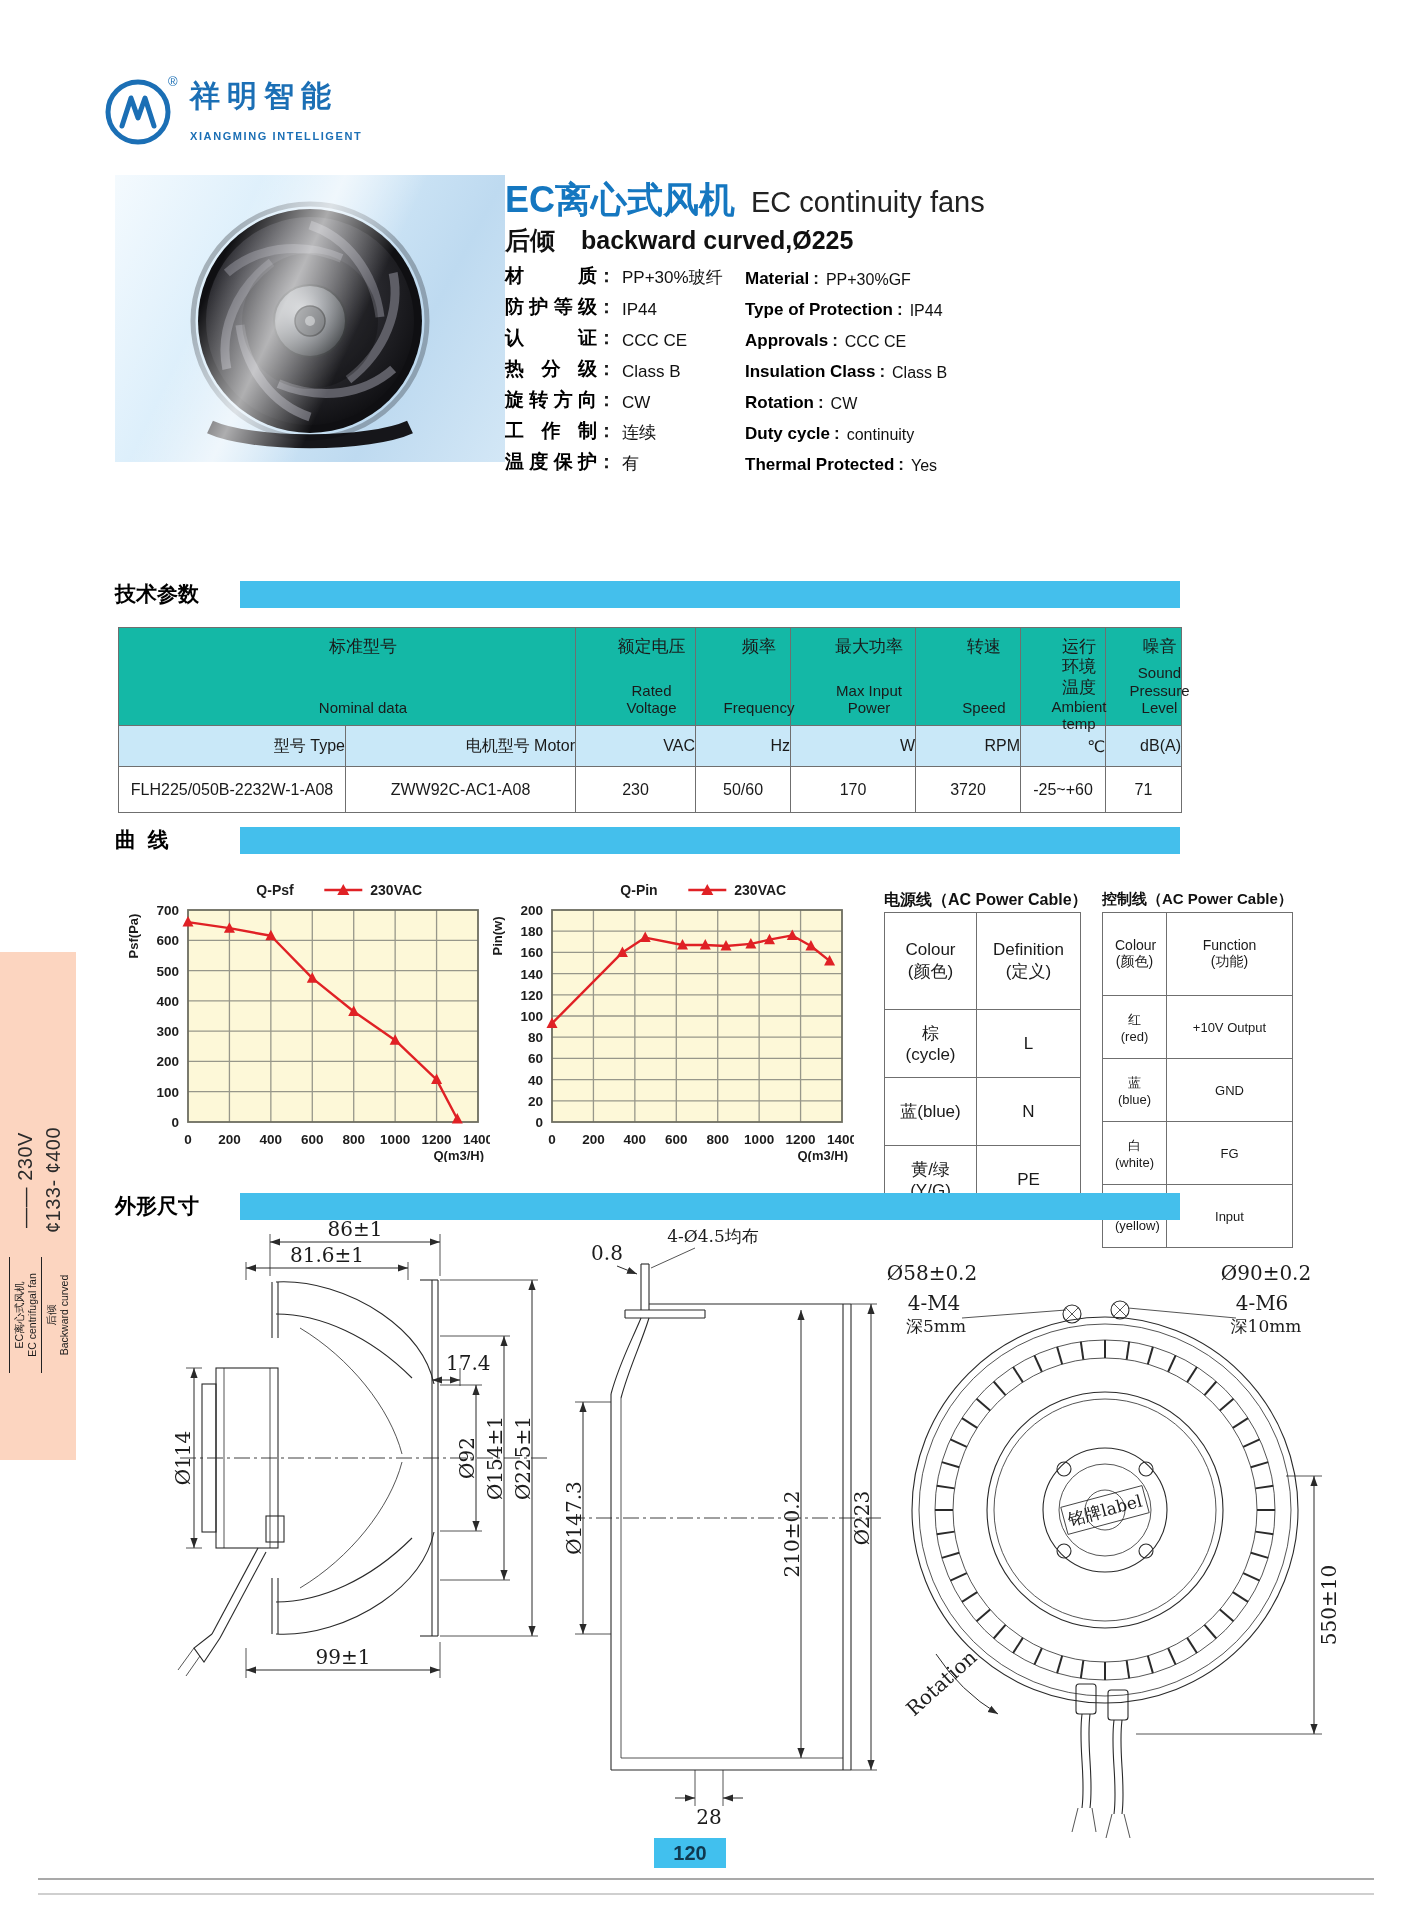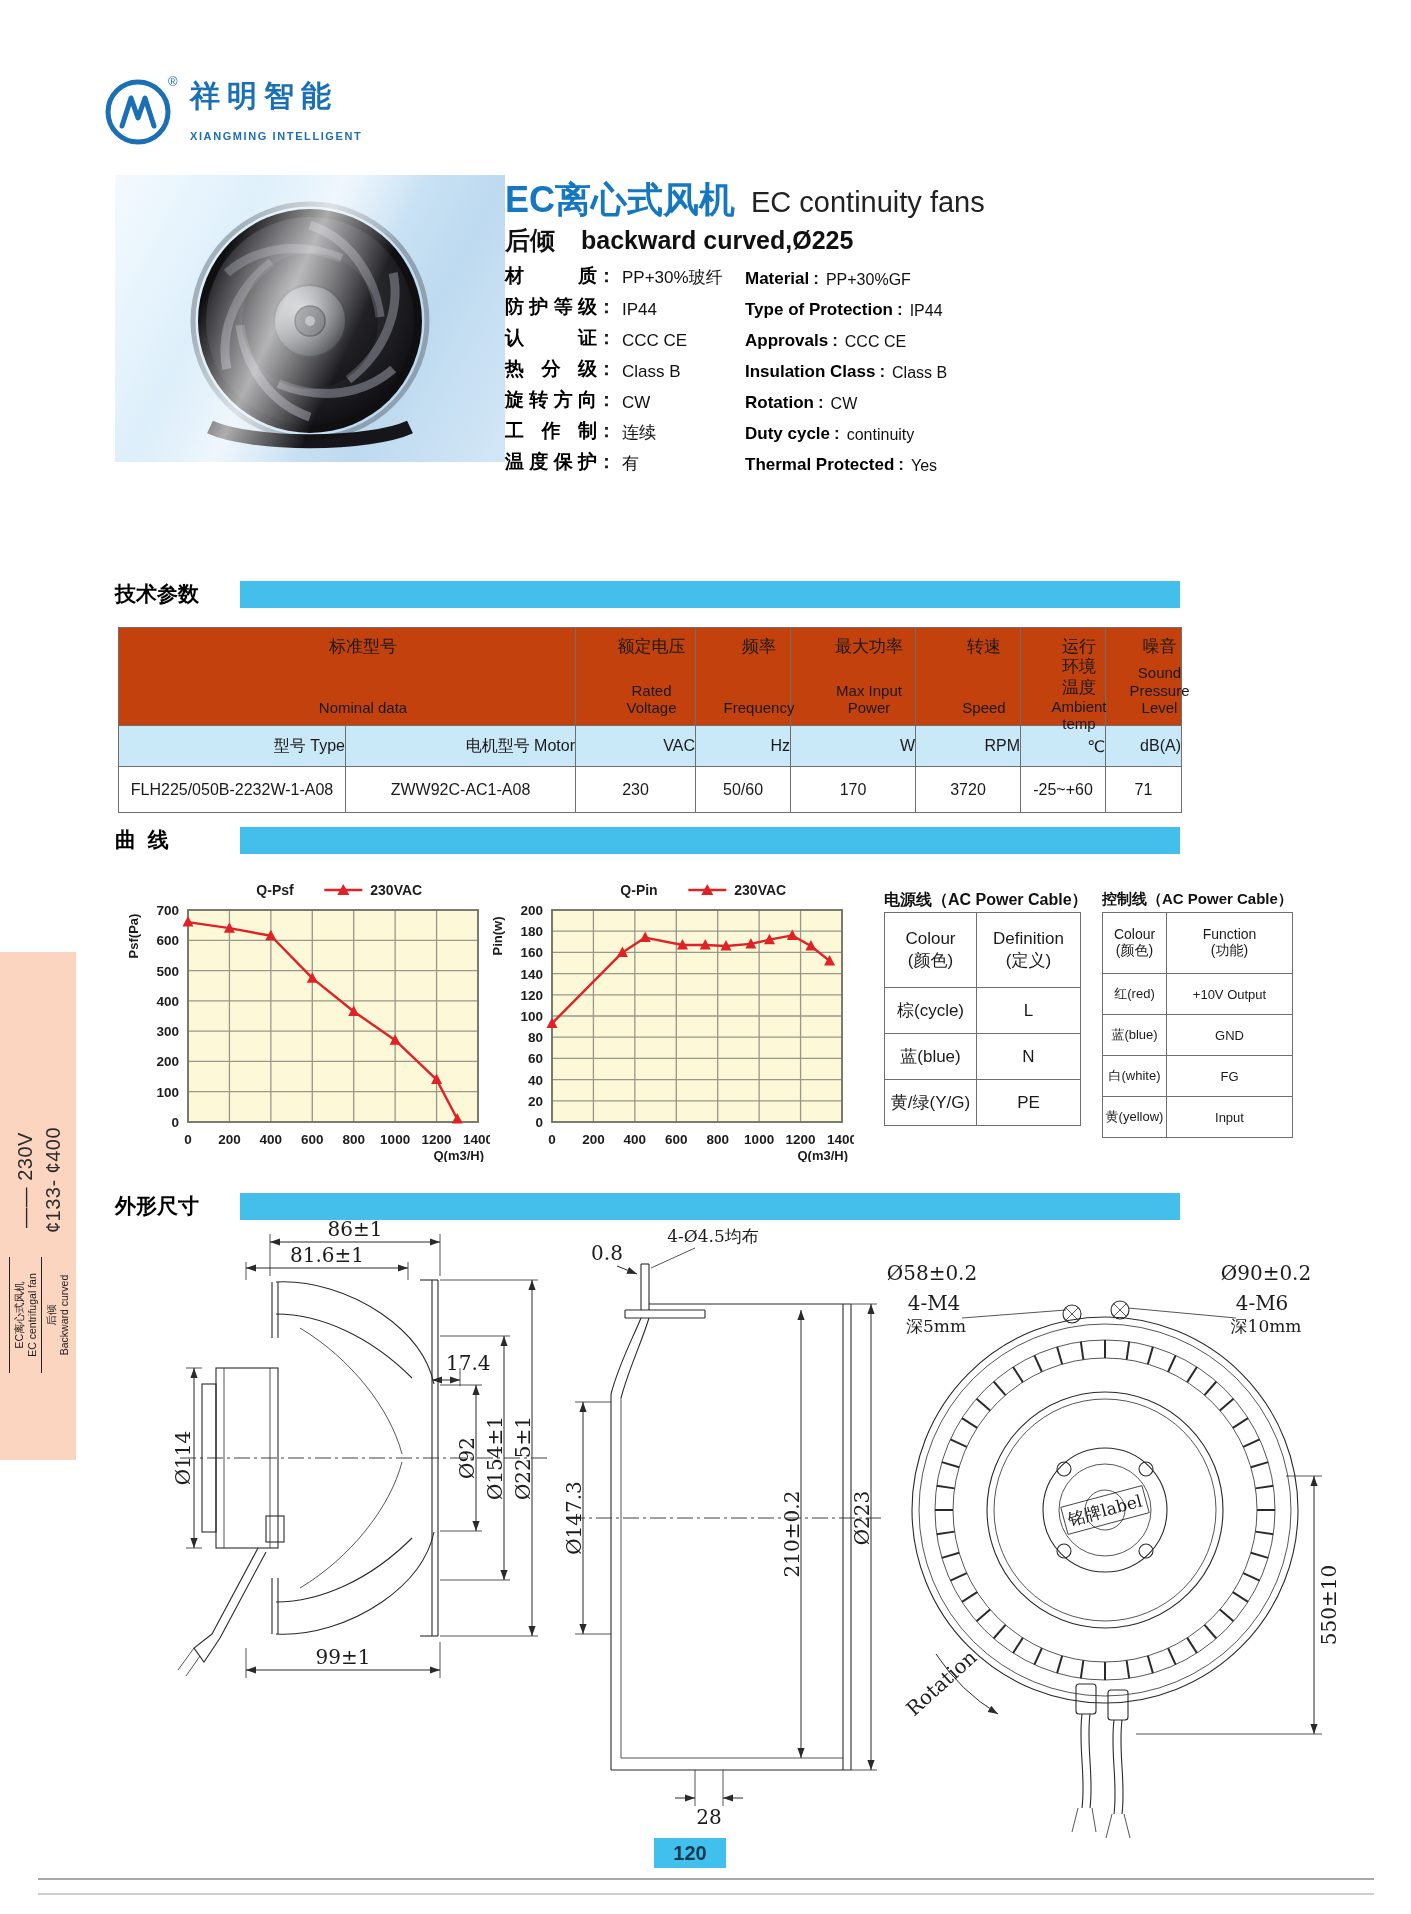--- a/index.html
+++ b/index.html
@@ -37,32 +37,32 @@
   .ev{font-size:16px;color:#111;}
 
   
   .seclabel{position:absolute;font-size:21px;font-weight:bold;color:#000;white-space:pre;}
   .bar{position:absolute;height:27px;background:#44bfec;}
 
   
   table{border-collapse:collapse;}
   .tech{position:absolute;left:118px;top:627px;table-layout:fixed;width:1063px;background:#fff;}
   .tech td{border:1.4px solid #6f6f6f;text-align:center;vertical-align:middle;padding:0;}
-  .tech .hrow1 td{background:#c2410c;height:97px;padding-left:32px;}
+  .tech .hrow1 td{background:#14b8a6;height:97px;padding-left:32px;}
   .tech .hrow2 td{background:#c9e8f8;height:40px;font-size:16px;text-align:right;}
   .tech .drow td{height:45px;background:#fff;font-size:16px;}
   .hstack{display:flex;flex-direction:column;justify-content:space-between;height:97px;
           box-sizing:border-box;padding:9px 2px;align-items:center;}
   .hcn{font-size:17px;line-height:1.2;}
   .hen{font-size:15px;line-height:1.15;}
 
   
   .cable-title{position:absolute;font-size:16px;font-weight:600;color:#111;white-space:nowrap;}
   .cable{position:absolute;background:#fff;table-layout:fixed;}
-  .cable td{border:1.4px solid #6f6f6f;text-align:center;vertical-align:middle;padding:1px;}
+  .cable td{border:1.4px solid #6f6f6f;text-align:center;vertical-align:middle;padding:12px;}
   .pwr{left:884px;top:912px;width:196px;font-size:17px;}
   .pwr .hd td{height:72px;}
   .pwr .rw td{height:43px;}
   .ctl{left:1102px;top:912px;width:190px;font-size:13px;}
   .ctl .hd td{height:58px;font-size:14px;}
   .ctl .rw td{height:38px;}
 
   
   .tick{font-size:13.5px;font-weight:bold;fill:#1c1c1c;font-family:"Liberation Sans",sans-serif;}
   .ctitle{font-size:14px;font-weight:600;fill:#1c1c1c;font-family:"Liberation Sans",sans-serif;}

